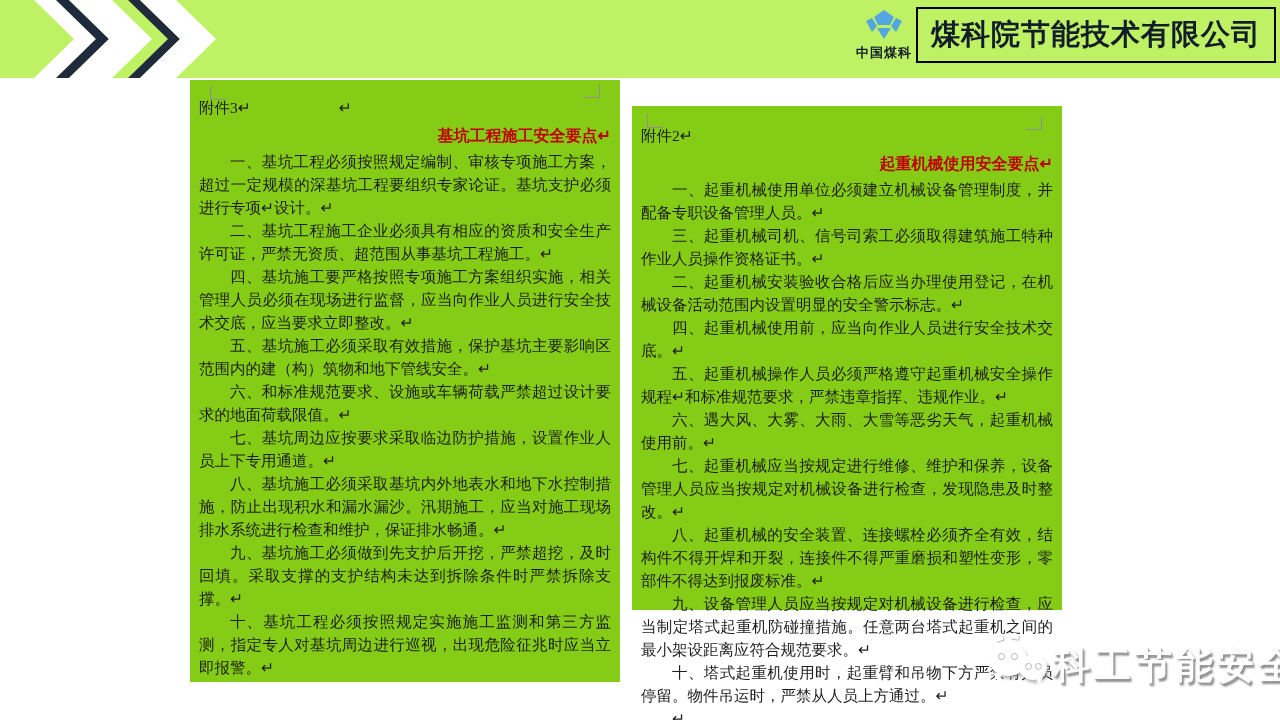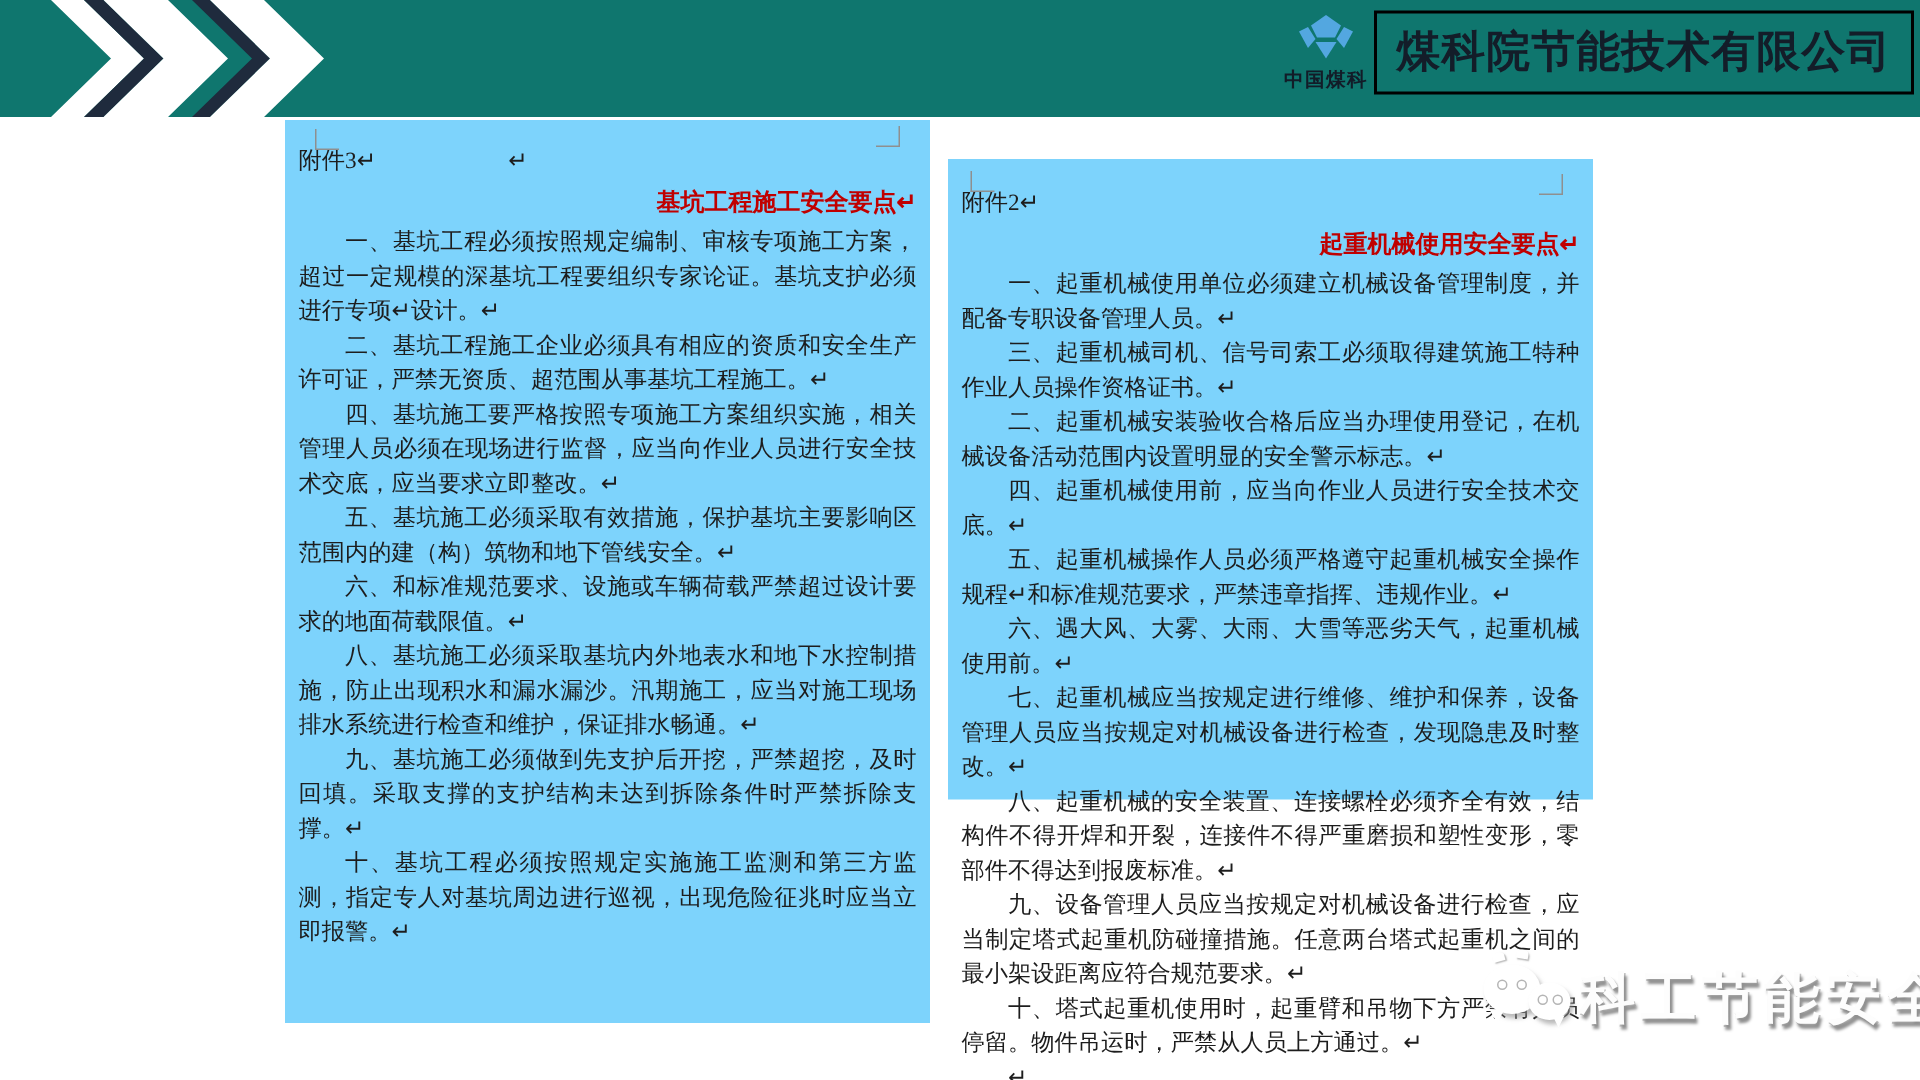--- a/index.html
+++ b/index.html
@@ -4,45 +4,45 @@
 <style>
   html,body{margin:0;padding:0;}
   body{
     width:1280px;height:720px;position:relative;overflow:hidden;
     background:#ffffff;
     font-family:"Liberation Sans", sans-serif;
   }
   
   .header-bar{
     position:absolute;left:0;top:0;width:1280px;height:78px;
-    background:#0f766e;overflow:hidden;
+    background:#bef264;overflow:hidden;
   }
   .chev{position:absolute;top:0;left:0;width:240px;height:78px;}
   .chev.c-w1{background:#ffffff;clip-path:polygon(34px 0,56px 0,96px 39px,56px 78px,34px 78px,74px 39px);}
   .chev.c-n1{background:#1f2b3d;clip-path:polygon(56px 0,69px 0,109px 39px,69px 78px,56px 78px,96px 39px);}
   .chev.c-w2{background:#ffffff;clip-path:polygon(69px 0,112px 0,152px 39px,112px 78px,69px 78px,109px 39px);}
   .chev.c-n2{background:#1f2b3d;clip-path:polygon(128px 0,140px 0,180px 39px,140px 78px,128px 78px,168px 39px);}
   .chev.c-w3{background:#ffffff;clip-path:polygon(140px 0,176px 0,216px 39px,176px 78px,140px 78px,180px 39px);}
   .logo-group{position:absolute;left:843px;top:8px;width:82px;text-align:center;}
   .logo-mark{display:block;margin:0 auto;}
   .logo-caption{display:block;margin-top:2px;font-size:13px;font-weight:bold;color:#121c28;letter-spacing:1px;}
   .company-box{
     position:absolute;left:916px;top:7px;width:356px;height:52px;
     border:2px solid #000000;display:flex;align-items:center;justify-content:center;
     font-size:29px;font-weight:600;color:#131d29;letter-spacing:1px;
     font-family:"Liberation Sans", sans-serif;
   }
   
   .page{
-    position:absolute;background:#7dd3fc;color:#1d1d1d;
+    position:absolute;background:#84cc16;color:#1d1d1d;
     font-family:"Liberation Serif", serif;
     font-size:15.5px;line-height:23px;text-align:justify;
   }
   .page-left{left:190px;top:80px;width:430px;height:602px;padding:16px 9px 0 9px;box-sizing:border-box;}
-  .page-right{left:632px;top:106px;width:430px;height:427px;padding:18px 9px 0 9px;box-sizing:border-box;}
+  .page-right{left:632px;top:106px;width:430px;height:504px;padding:18px 9px 0 9px;box-sizing:border-box;}
   .corner-mark{position:absolute;width:15px;height:13px;}
   .corner-mark.tl{border-left:1px solid #8f8f8f;border-bottom:1px solid #8f8f8f;}
   .corner-mark.tr{border-right:1px solid #8f8f8f;border-bottom:1px solid #8f8f8f;}
   .page-left .tl{left:20px;top:6px;}
   .page-left .tr{right:20px;top:4px;}
   .page-right .tl{left:15px;top:8px;}
   .page-right .tr{right:20px;top:10px;}
   .attach-line{margin:0;}
   .attach-line .tab-mark{display:inline-block;margin-left:88px;}
   .doc-title{
@@ -104,20 +104,21 @@
   <div class="page page-left">
     <div class="corner-mark tl"></div>
     <div class="corner-mark tr"></div>
     <p class="attach-line"><span>附件3</span><span>↵</span><span class="tab-mark">↵</span></p>
     <p class="doc-title">基坑工程施工安全要点↵</p>
     <p class="body">一、基坑工程必须按照规定编制、审核专项施工方案，超过一定规模的深基坑工程要组织专家论证。基坑支护必须进行专项↵设计。↵</p>
     <p class="body">二、基坑工程施工企业必须具有相应的资质和安全生产许可证，严禁无资质、超范围从事基坑工程施工。↵</p>
     <p class="body">四、基坑施工要严格按照专项施工方案组织实施，相关管理人员必须在现场进行监督，应当向作业人员进行安全技术交底，应当要求立即整改。↵</p>
     <p class="body">五、基坑施工必须采取有效措施，保护基坑主要影响区范围内的建（构）筑物和地下管线安全。↵</p>
     <p class="body">六、和标准规范要求、设施或车辆荷载严禁超过设计要求的地面荷载限值。↵</p>
+    <p class="body">七、基坑周边应按要求采取临边防护措施，设置作业人员上下专用通道。↵</p>
     <p class="body">八、基坑施工必须采取基坑内外地表水和地下水控制措施，防止出现积水和漏水漏沙。汛期施工，应当对施工现场排水系统进行检查和维护，保证排水畅通。↵</p>
     <p class="body">九、基坑施工必须做到先支护后开挖，严禁超挖，及时回填。采取支撑的支护结构未达到拆除条件时严禁拆除支撑。↵</p>
     <p class="body">十、基坑工程必须按照规定实施施工监测和第三方监测，指定专人对基坑周边进行巡视，出现危险征兆时应当立即报警。↵</p>
   </div>
 
   <div class="page page-right">
     <div class="corner-mark tl"></div>
     <div class="corner-mark tr"></div>
     <p class="attach-line"><span>附件2</span><span>↵</span></p>
     <p class="doc-title">起重机械使用安全要点↵</p>

